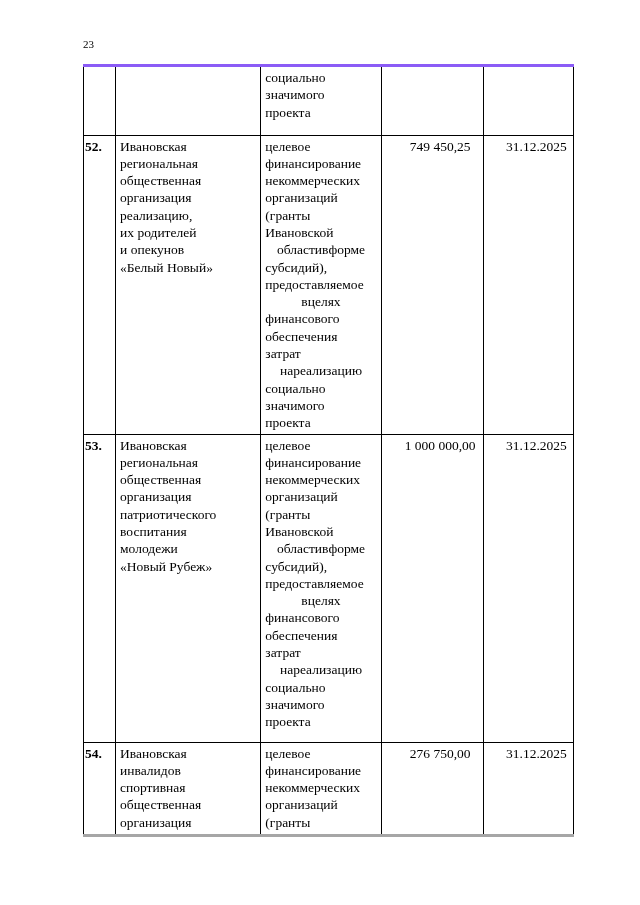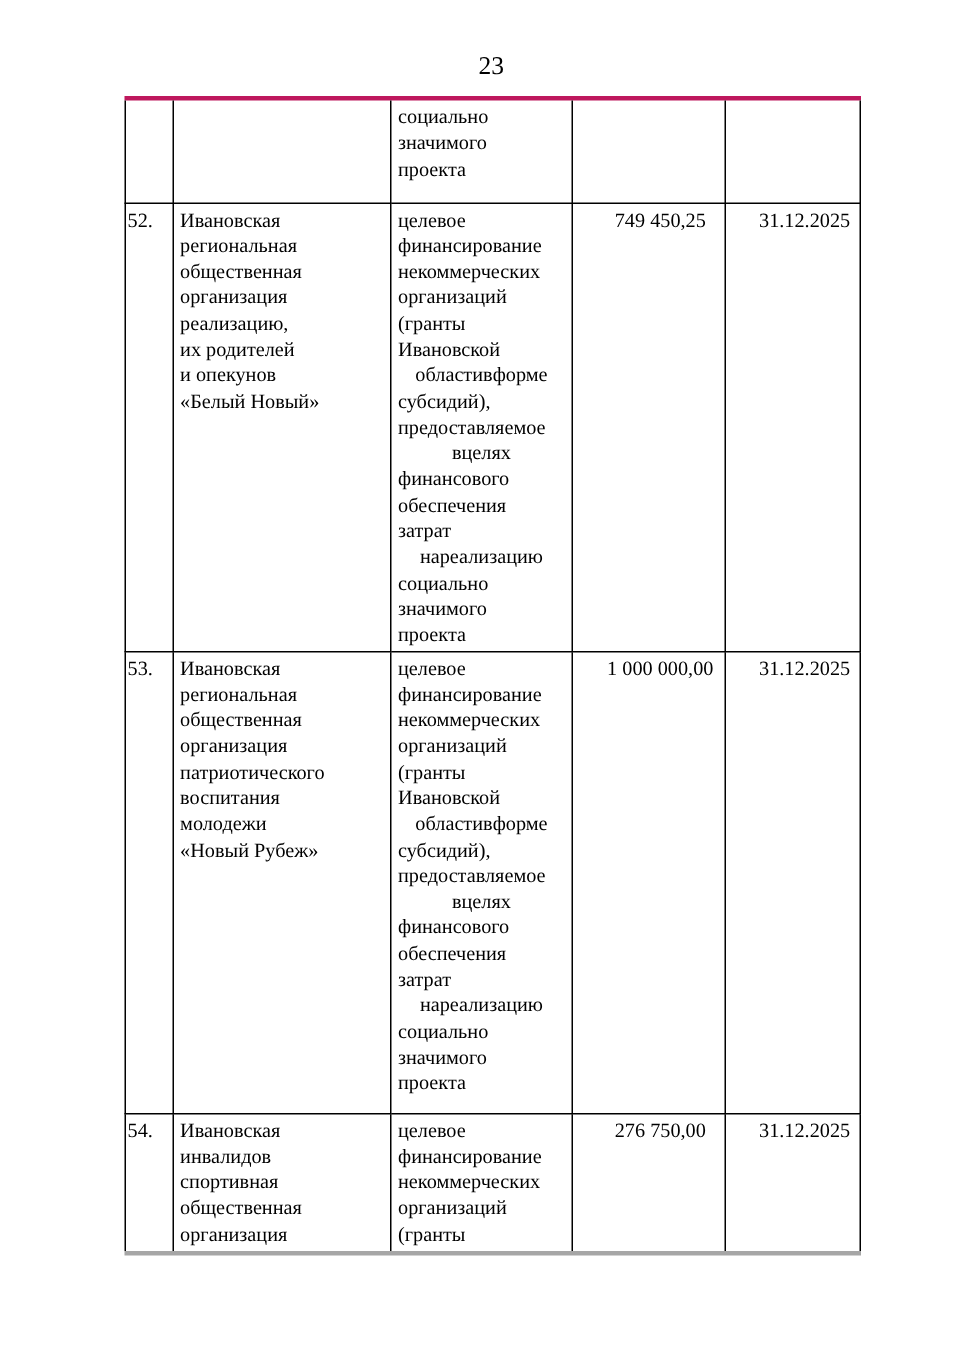--- a/index.html
+++ b/index.html
@@ -10,28 +10,28 @@
   body {
     width: 640px;
     height: 905px;
     font-family: "Liberation Serif", "DejaVu Serif", serif;
     color: #000;
     overflow: hidden;
   }
   .page-number {
     margin: 36px 0 0 83px;
     width: 489px;
-    text-align: center;
-    font-size: 17px;
+    text-align: left;
+    font-size: 11px;
     line-height: 16px;
   }
   .table-wrap {
     margin: 12px 0 0 83px;
     width: 491px;
-    border-top: 3px solid #be185d;
+    border-top: 3px solid #8b5cf6;
     border-bottom: 3px solid #a6a6a6;
   }
   table {
     border-collapse: collapse;
     table-layout: fixed;
     width: 491px;
   }
   col.c-num     { width: 32px; }
   col.c-name    { width: 145px; }
   col.c-purpose { width: 120px; }
@@ -48,20 +48,21 @@
   tr:first-child td { border-top: none; }
   tr:last-child td  { border-bottom: none; }
   tr.r-cont { height: 68px; }
   tr.r-52   { height: 299px; }
   tr.r-53   { height: 308px; }
   tr.r-54   { height: 92px; margin-top: 20px; }
   td.num {
     text-align: center;
     padding-left: 1px;
     padding-right: 14px;
+    font-weight: bold;
   }
   td.amount, td.date {
     text-align: center;
     white-space: nowrap;
     padding-left: 20px;
   }
   td .line { min-height: 17.3px; }
   td .line.spread {
     display: flex;
     justify-content: center;

